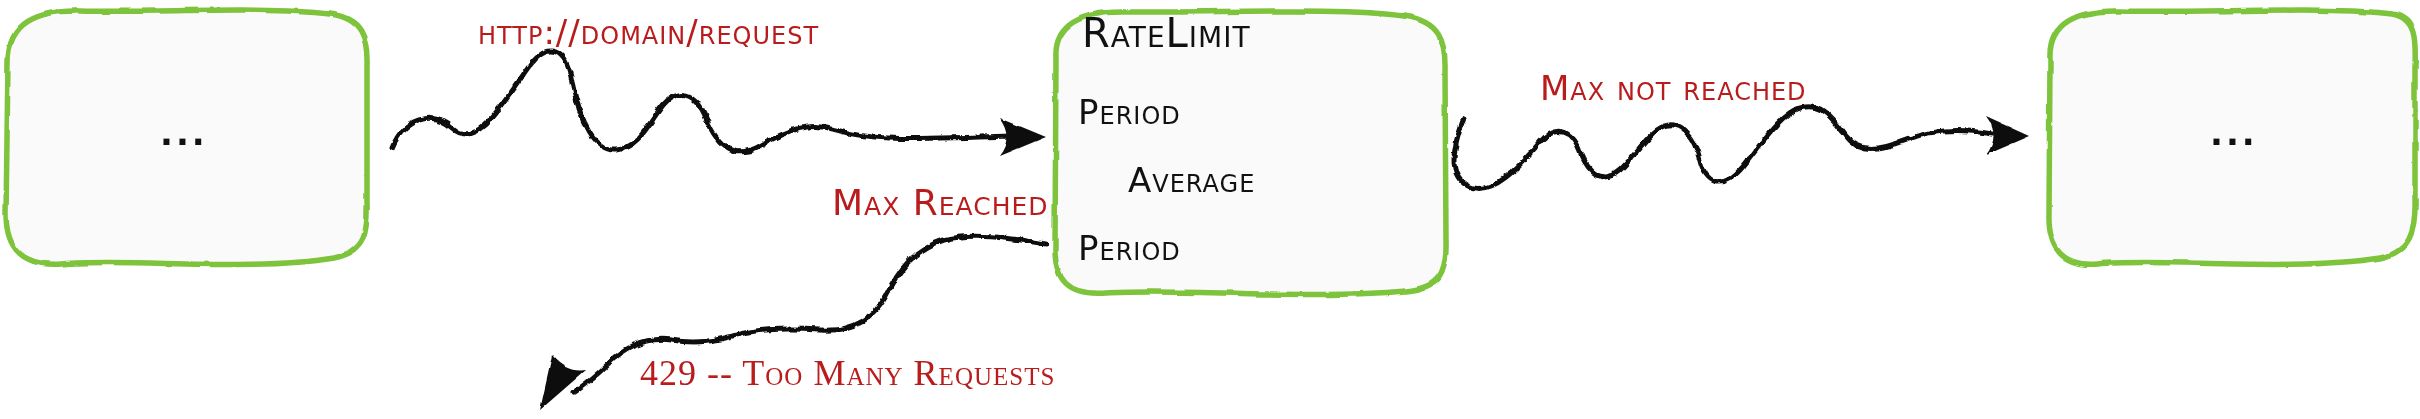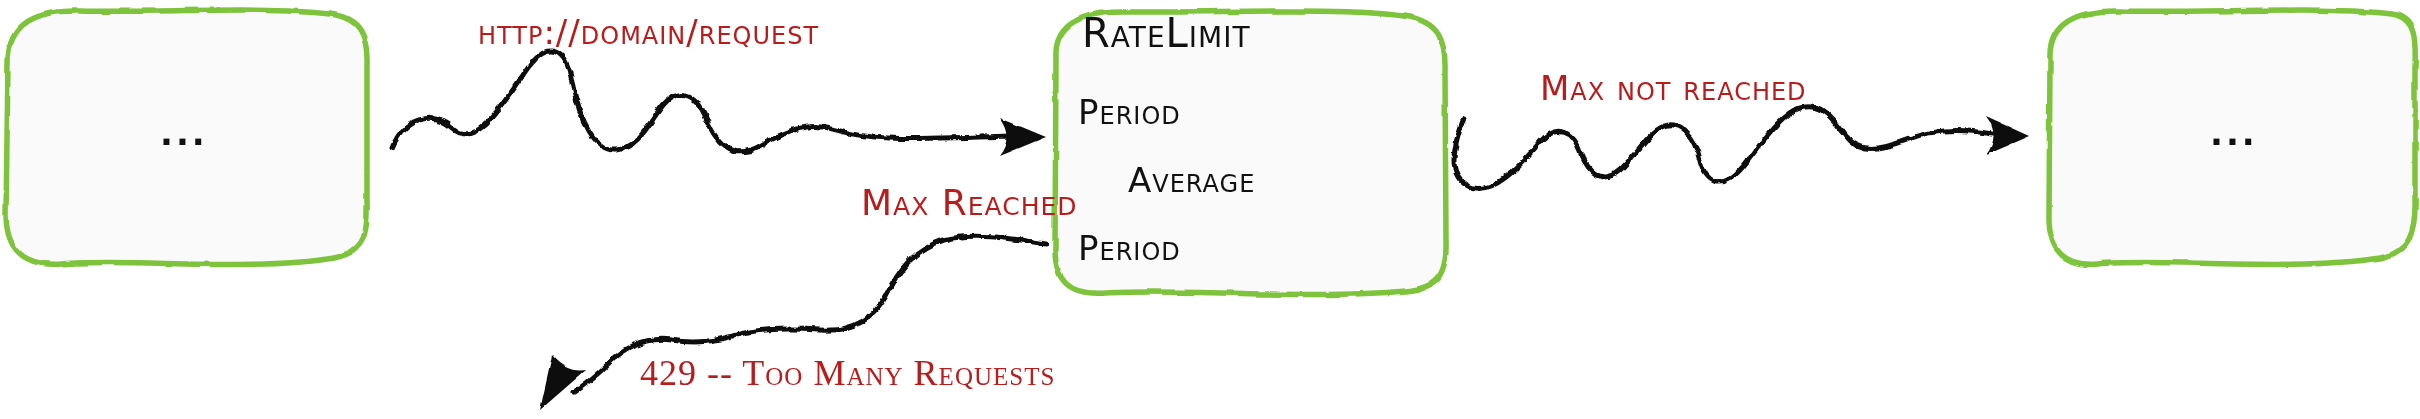--- a/index.html
+++ b/index.html
@@ -128,17 +128,17 @@
   <div class="rl-title" style="left:1082px;top:10px;font-size:40px;">RateLimit</div>
 
   <div class="rl-item" style="left:1078px;top:92px;font-size:34px;text-align:right;">Period</div>
   <div class="rl-item" style="left:1128px;top:160px;font-size:34px;">Average</div>
   <div class="rl-item" style="left:1078px;top:228px;font-size:34px;">Period</div>
 
   <div class="edge-label" style="left:478px;top:12px;font-size:34px;letter-spacing:1px;">http://domain/request</div>
 
   <div class="edge-label" style="left:1540px;top:20px;font-size:34px;letter-spacing:1px;margin-top:48px;">Max not reached</div>
 
-  <div class="edge-label" style="left:832px;top:182px;font-size:36px;letter-spacing:1px;margin-left:29px;">Max Reached</div>
+  <div class="edge-label" style="left:832px;top:182px;font-size:36px;letter-spacing:1px;">Max Reached</div>
 
   <div class="edge-label" style="left:640px;top:352px;font-size:36px;letter-spacing:1px;font-family:Liberation Serif, serif;">429 -- Too Many Requests</div>
 
 </div>
 
 </body></html>

